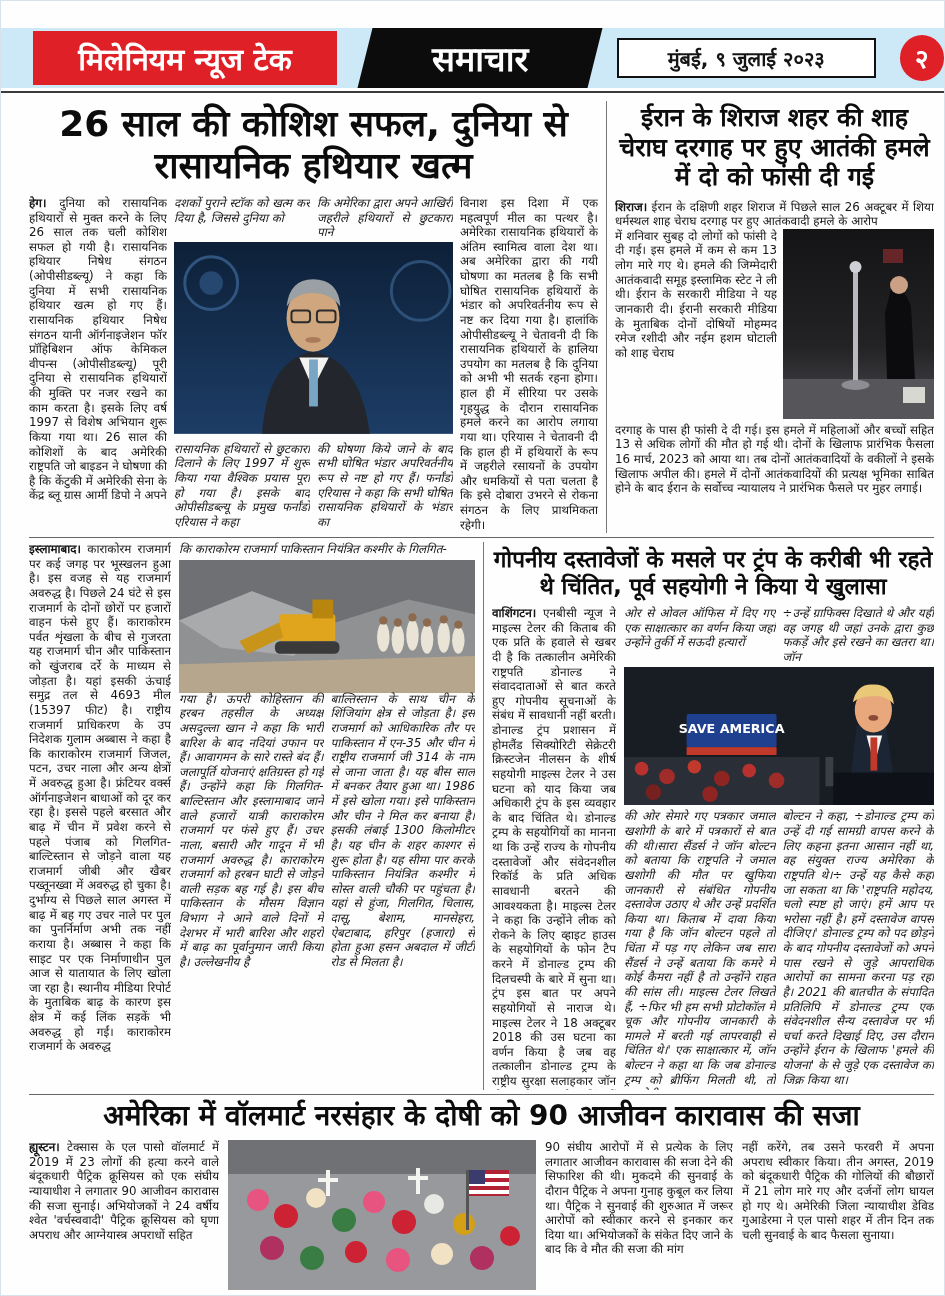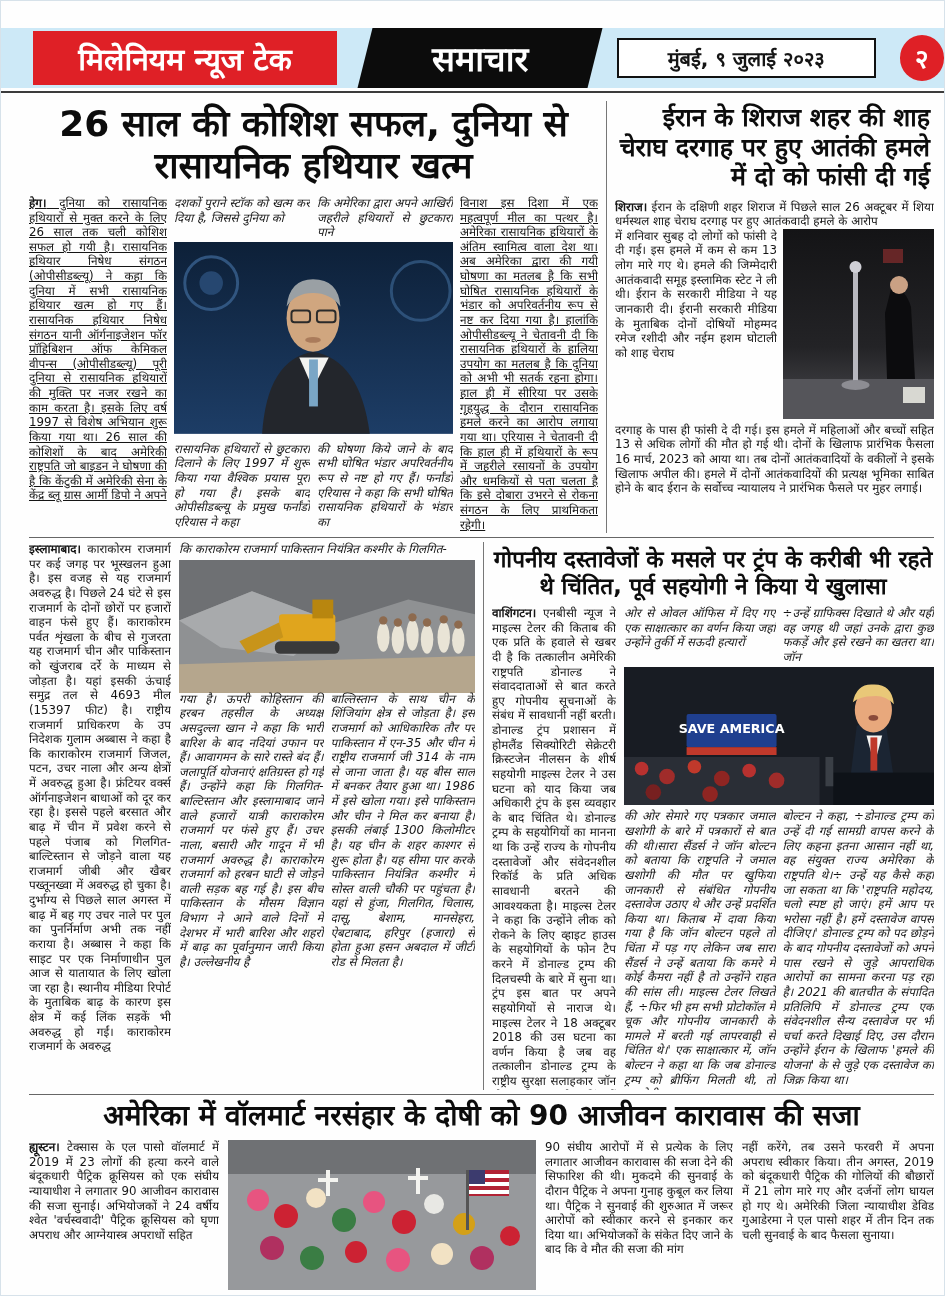--- a/index.html
+++ b/index.html
@@ -33,27 +33,27 @@
   .body-txt b { font-weight:700; }
   .vrule { width:1px; background:#777; align-self:stretch; margin:0 8px; }
   .hrule { border-top:1px solid #666; margin:4px 0; }
   .photo { display:block; width:100%; }
 
   
   .top-row { display:flex; height:432px; }
   .art-opcw { width:570px; display:flex; flex-direction:column; }
   .art-opcw .headline { font-size:36px; margin:2px 0 8px; }
   .opcw-cols { display:flex; gap:7px; flex:1; overflow:hidden; }
-  .opcw-c1, .opcw-c4 { width:138px;text-decoration:underline; }
+  .opcw-c1, .opcw-c4 { width:138px; }
   .opcw-mid { flex:1; display:flex; flex-direction:column; }
   .stub-row { display:flex; gap:7px; }
   .stub-row .body-txt { flex:1;font-style:italic; }
   .opcw-photo-wrap { height:196px; margin:2px 0 4px; }
   .art-iran { flex:1; display:flex; flex-direction:column; }
-  .art-iran .headline { font-size:25px; margin:2px 4px 8px;text-align:right; }
+  .art-iran .headline { font-size:25px; margin:2px 4px 8px; }
   .iran-body { display:flex; gap:6px; }
   .iran-left { width:162px; }
   .iran-img-wrap { width:151px; height:190px; }
   .iran-bottom { margin-top:4px; }
 
   
   .mid-row { display:flex; height:548px; margin-top:2px; }
   .art-kk { width:446px; display:flex; flex-direction:column; }
   .art-kk .headline { font-size:22.5px; margin:4px 0 7px; }
   .kk-cols { display:flex; gap:8px; flex:1; overflow:hidden; }

